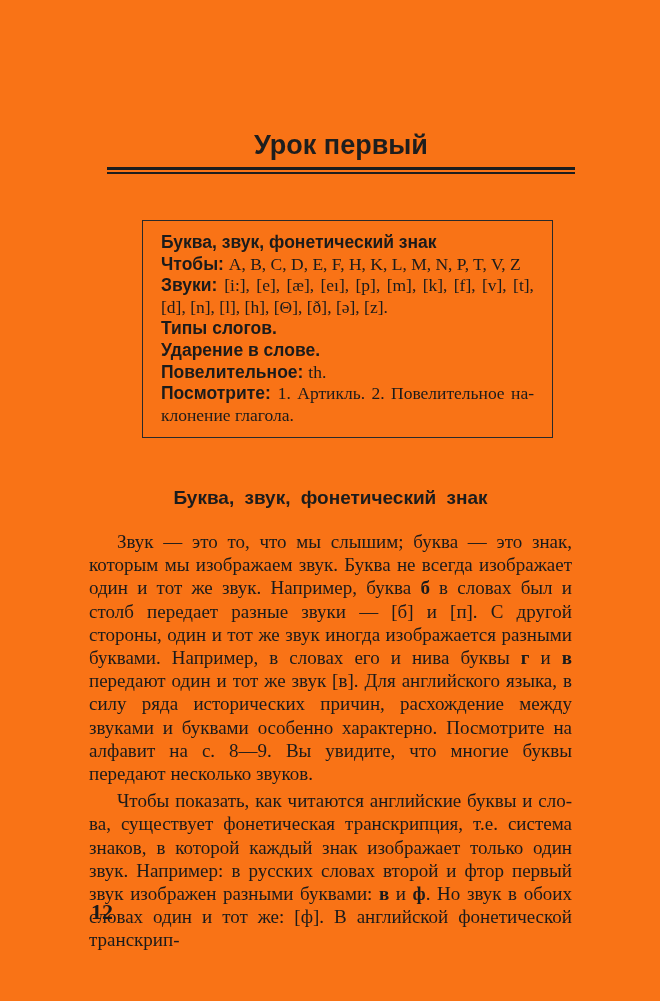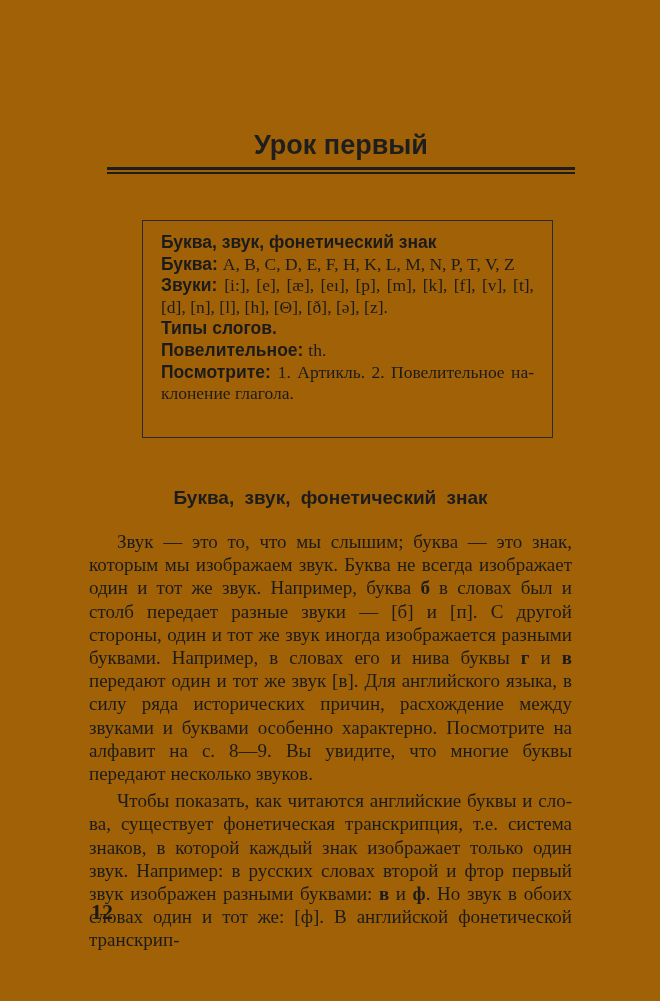--- a/index.html
+++ b/index.html
@@ -1,19 +1,19 @@
 <!DOCTYPE html>
 <html><head>
 <meta charset="utf-8">
 <style>
   html,body { margin:0; padding:0; }
   .page {
     position:relative;
     width:660px; height:1001px;
-    background:#a16207;
+    background:#f97316;
     color:#1b1b1b;
     overflow:hidden;
     font-family:"Liberation Serif", serif;
   }
   .lesson-title {
     position:absolute; left:107px; top:130px; width:468px;
     display:flex; justify-content:center; align-items:baseline; gap:36px;
     font-family:"Liberation Sans", sans-serif;
     font-weight:700; font-size:27px; color:#1e1e1e;
     white-space:nowrap;
@@ -62,23 +62,24 @@
 <div class="page">
 
   <div class="lesson-title">
     <span>Урок первый</span>
   </div>
 
   <div class="double-rule"></div>
 
   <div class="summary-box">
     <div class="box-line"><span class="seg-bs">Буква, звук, фонетический знак</span></div>
-    <div class="box-line"><span class="seg-bs">Буква: </span><span class="seg-i">A, B, C, D, E, F, H, K, L, M, N, P, T, V, Z</span></div>
+    <div class="box-line"><span class="seg-bs">Чтобы: </span><span class="seg-i">A, B, C, D, E, F, H, K, L, M, N, P, T, V, Z</span></div>
     <div class="box-line"><span class="seg-bs">Звуки: </span><span class="seg-r">[i:], [e], [æ], [eı], [p], [m], [k], [f], [v], [t], [d], [n], [l], [h], [Θ], [ð], [ə], [z].</span></div>
     <div class="box-line"><span class="seg-bs">Типы слогов.</span></div>
+    <div class="box-line"><span class="seg-bs">Ударение в слове.</span></div>
     <div class="box-line"><span class="seg-bs">Повелительное: </span><span class="seg-i">th</span><span class="seg-r">.</span></div>
     <div class="box-line"><span class="seg-bs">Посмотрите: </span><span class="seg-r">1. Артикль. 2. Повелительное на­клонение глагола.</span></div>
   </div>
 
   <h2 class="section-heading">Буква, звук, фонетический знак</h2>
 
   <div class="body-text">
     <p class="para"><span class="seg-r">Звук — это то, что мы </span><span class="seg-i">слышим</span><span class="seg-r">; буква — это знак, которым мы </span><span class="seg-i">изображаем</span><span class="seg-r"> звук. Буква не всегда изображает один и тот же звук. Например, буква </span><span class="seg-b">б</span><span class="seg-r"> в словах </span><span class="seg-i">был</span><span class="seg-r"> и </span><span class="seg-i">столб</span><span class="seg-r"> передает разные звуки — [б] и [п]. С другой стороны, один и тот же звук иногда изображается разными буквами. Например, в словах </span><span class="seg-i">его</span><span class="seg-r"> и </span><span class="seg-i">нива</span><span class="seg-r"> буквы </span><span class="seg-b">г</span><span class="seg-r"> и </span><span class="seg-b">в</span><span class="seg-r"> передают один и тот же звук [в]. Для английского языка, в силу ряда исторических при­чин, расхождение между звуками и буквами особенно ха­рактерно. Посмотрите на алфавит на с. 8—9. Вы увидите, что многие буквы передают несколько звуков.</span></p>
     <p class="para"><span class="seg-r">Чтобы показать, как читаются английские буквы и сло­ва, существует фонетическая транскрипция, т.е. система знаков, в которой каждый знак изображает только один звук. Например: в русских словах </span><span class="seg-i">второй</span><span class="seg-r"> и </span><span class="seg-i">фтор</span><span class="seg-r"> первый звук изображен разными буквами: </span><span class="seg-b">в</span><span class="seg-r"> и </span><span class="seg-b">ф</span><span class="seg-r">. Но звук в обоих словах один и тот же: [ф]. В английской фонетической транскрип-</span></p>
   </div>

